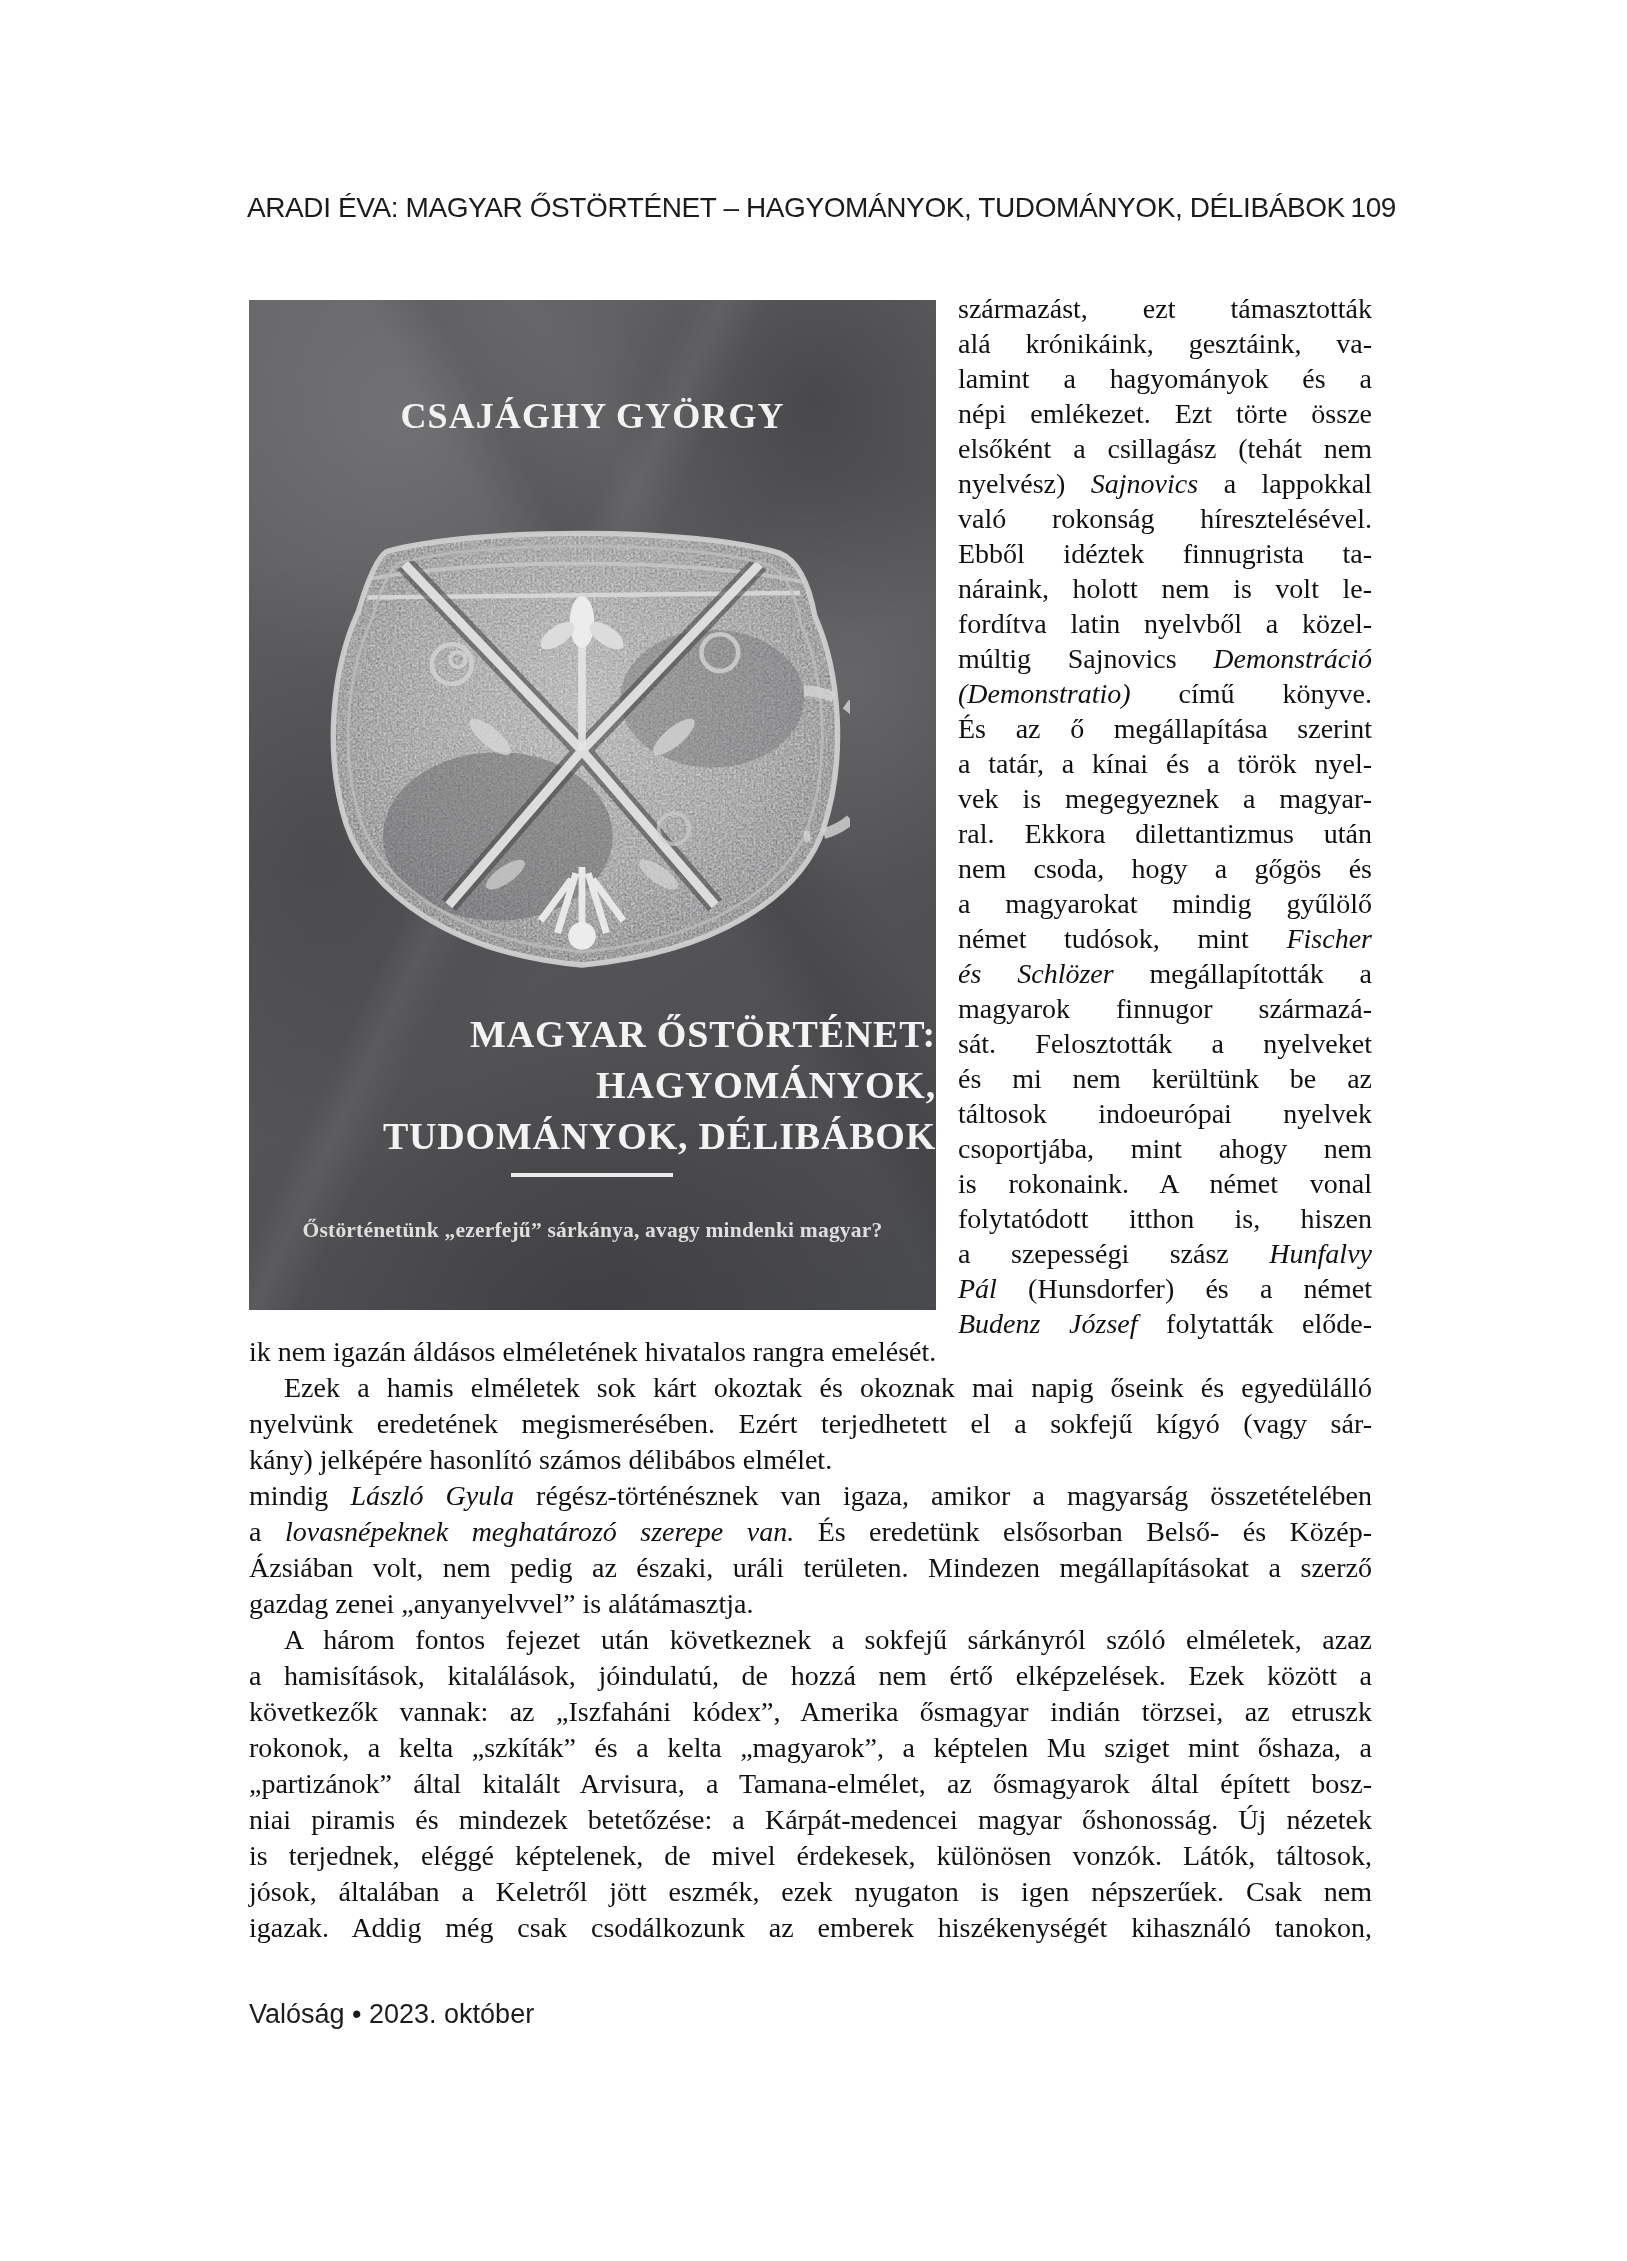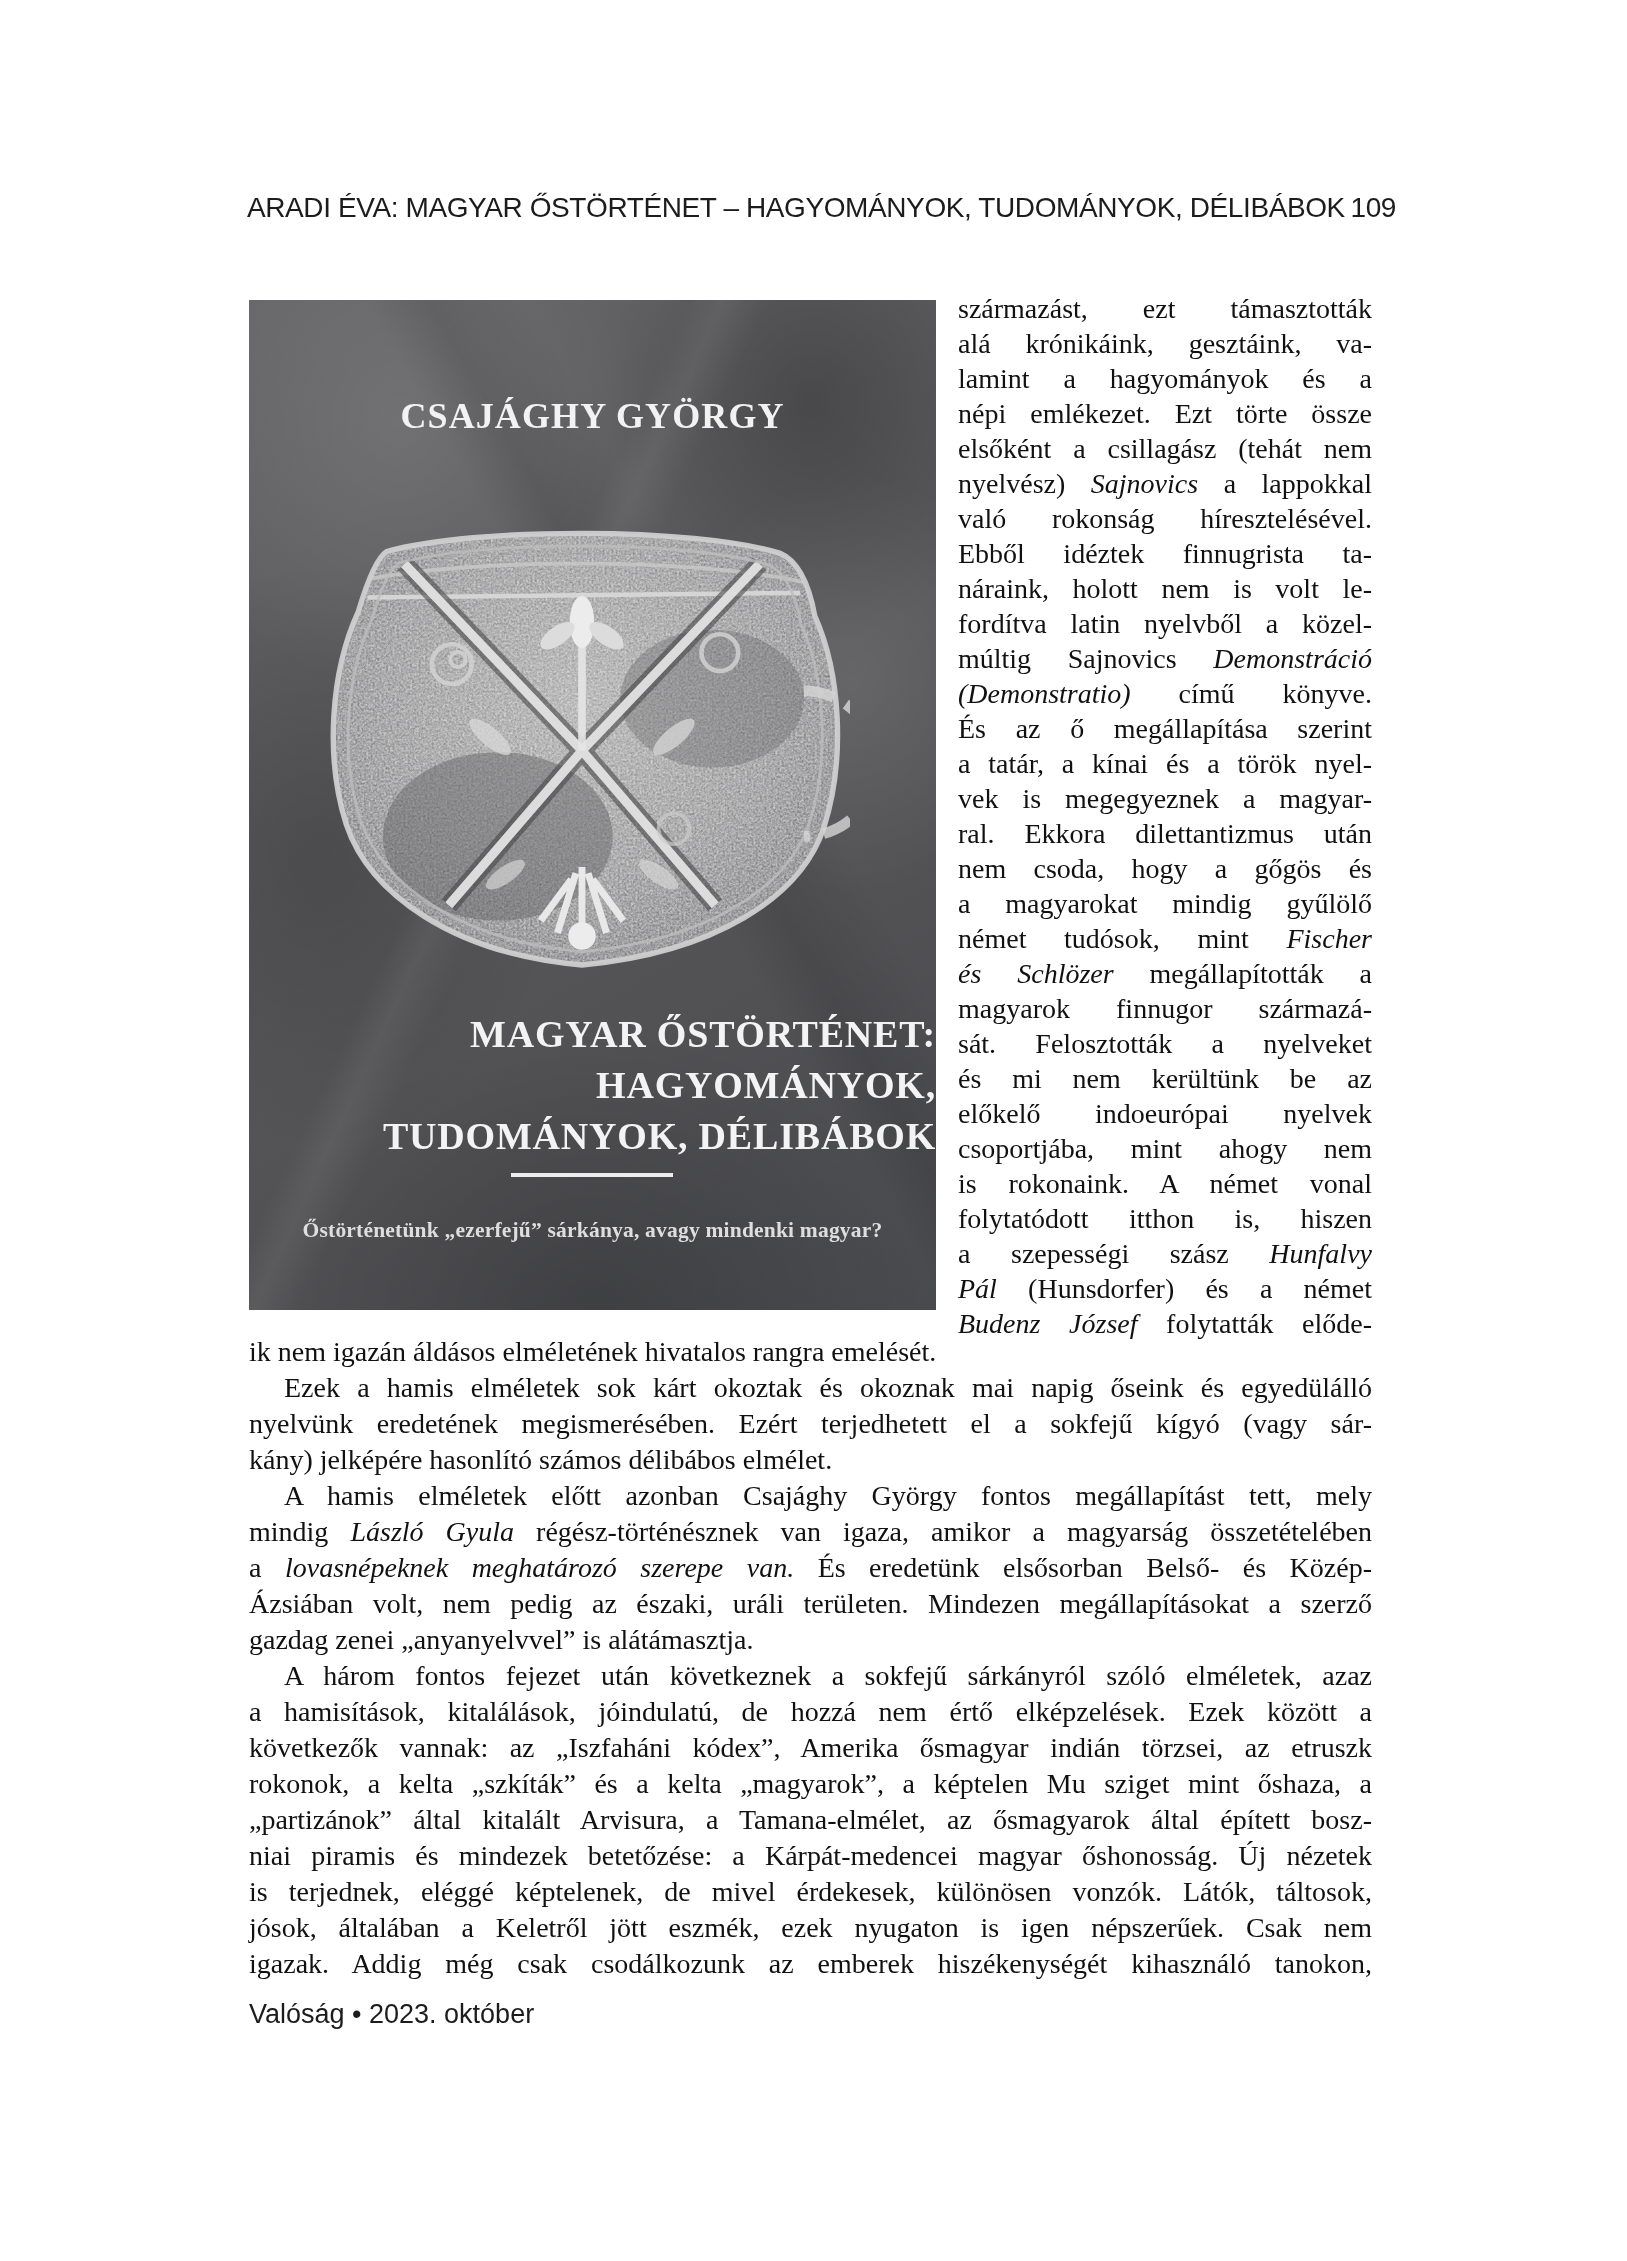--- a/index.html
+++ b/index.html
@@ -138,35 +138,34 @@
       <div class="tline"><span>a tatár, a kínai és a török nyel-</span></div>
       <div class="tline"><span>vek is megegyeznek a magyar-</span></div>
       <div class="tline"><span>ral. Ekkora dilettantizmus után</span></div>
       <div class="tline"><span>nem csoda, hogy a gőgös és</span></div>
       <div class="tline"><span>a magyarokat mindig gyűlölő</span></div>
       <div class="tline"><span>német tudósok, mint </span><span class="it">Fischer</span></div>
       <div class="tline"><span class="it">és Schlözer</span><span> megállapították a</span></div>
       <div class="tline"><span>magyarok finnugor származá-</span></div>
       <div class="tline"><span>sát. Felosztották a nyelveket</span></div>
       <div class="tline"><span>és mi nem kerültünk be az</span></div>
-      <div class="tline"><span>előkelő indoeurópai nyelvek</span></div>
+      <div class="tline"><span>táltosok indoeurópai nyelvek</span></div>
       <div class="tline"><span>csoportjába, mint ahogy nem</span></div>
       <div class="tline"><span>is rokonaink. A német vonal</span></div>
       <div class="tline"><span>folytatódott itthon is, hiszen</span></div>
       <div class="tline"><span>a szepességi szász </span><span class="it">Hunfalvy</span></div>
       <div class="tline"><span class="it">Pál</span><span> (Hunsdorfer) és a német</span></div>
       <div class="tline"><span class="it">Budenz József</span><span> folytatták előde-</span></div>
     </div>
 
   <div class="bodytext">
       <div class="tline noj"><span>ik nem igazán áldásos elméletének hivatalos rangra emelését.</span></div>
       <div class="tline ind"><span>Ezek a hamis elméletek sok kárt okoztak és okoznak mai napig őseink és egyedülálló</span></div>
       <div class="tline"><span>nyelvünk eredetének megismerésében. Ezért terjedhetett el a sokfejű kígyó (vagy sár-</span></div>
       <div class="tline noj"><span>kány) jelképére hasonlító számos délibábos elmélet.</span></div>
-      <div class="tline ind"><span>A hamis elméletek előtt azonban Csajághy György fontos megállapítást tett, mely</span></div>
       <div class="tline"><span>mindig </span><span class="it">László Gyula</span><span> régész-történésznek van igaza, amikor a magyarság összetételében</span></div>
       <div class="tline"><span>a </span><span class="it">lovasnépeknek meghatározó szerepe van.</span><span> És eredetünk elsősorban Belső- és Közép-</span></div>
       <div class="tline"><span>Ázsiában volt, nem pedig az északi, uráli területen. Mindezen megállapításokat a szerző</span></div>
       <div class="tline noj"><span>gazdag zenei „anyanyelvvel” is alátámasztja.</span></div>
       <div class="tline ind"><span>A három fontos fejezet után következnek a sokfejű sárkányról szóló elméletek, azaz</span></div>
       <div class="tline"><span>a hamisítások, kitalálások, jóindulatú, de hozzá nem értő elképzelések. Ezek között a</span></div>
       <div class="tline"><span>következők vannak: az „Iszfaháni kódex”, Amerika ősmagyar indián törzsei, az etruszk</span></div>
       <div class="tline"><span>rokonok, a kelta „szkíták” és a kelta „magyarok”, a képtelen Mu sziget mint őshaza, a</span></div>
       <div class="tline"><span>„partizánok” által kitalált Arvisura, a Tamana-elmélet, az ősmagyarok által épített bosz-</span></div>
       <div class="tline"><span>niai piramis és mindezek betetőzése: a Kárpát-medencei magyar őshonosság. Új nézetek</span></div>

